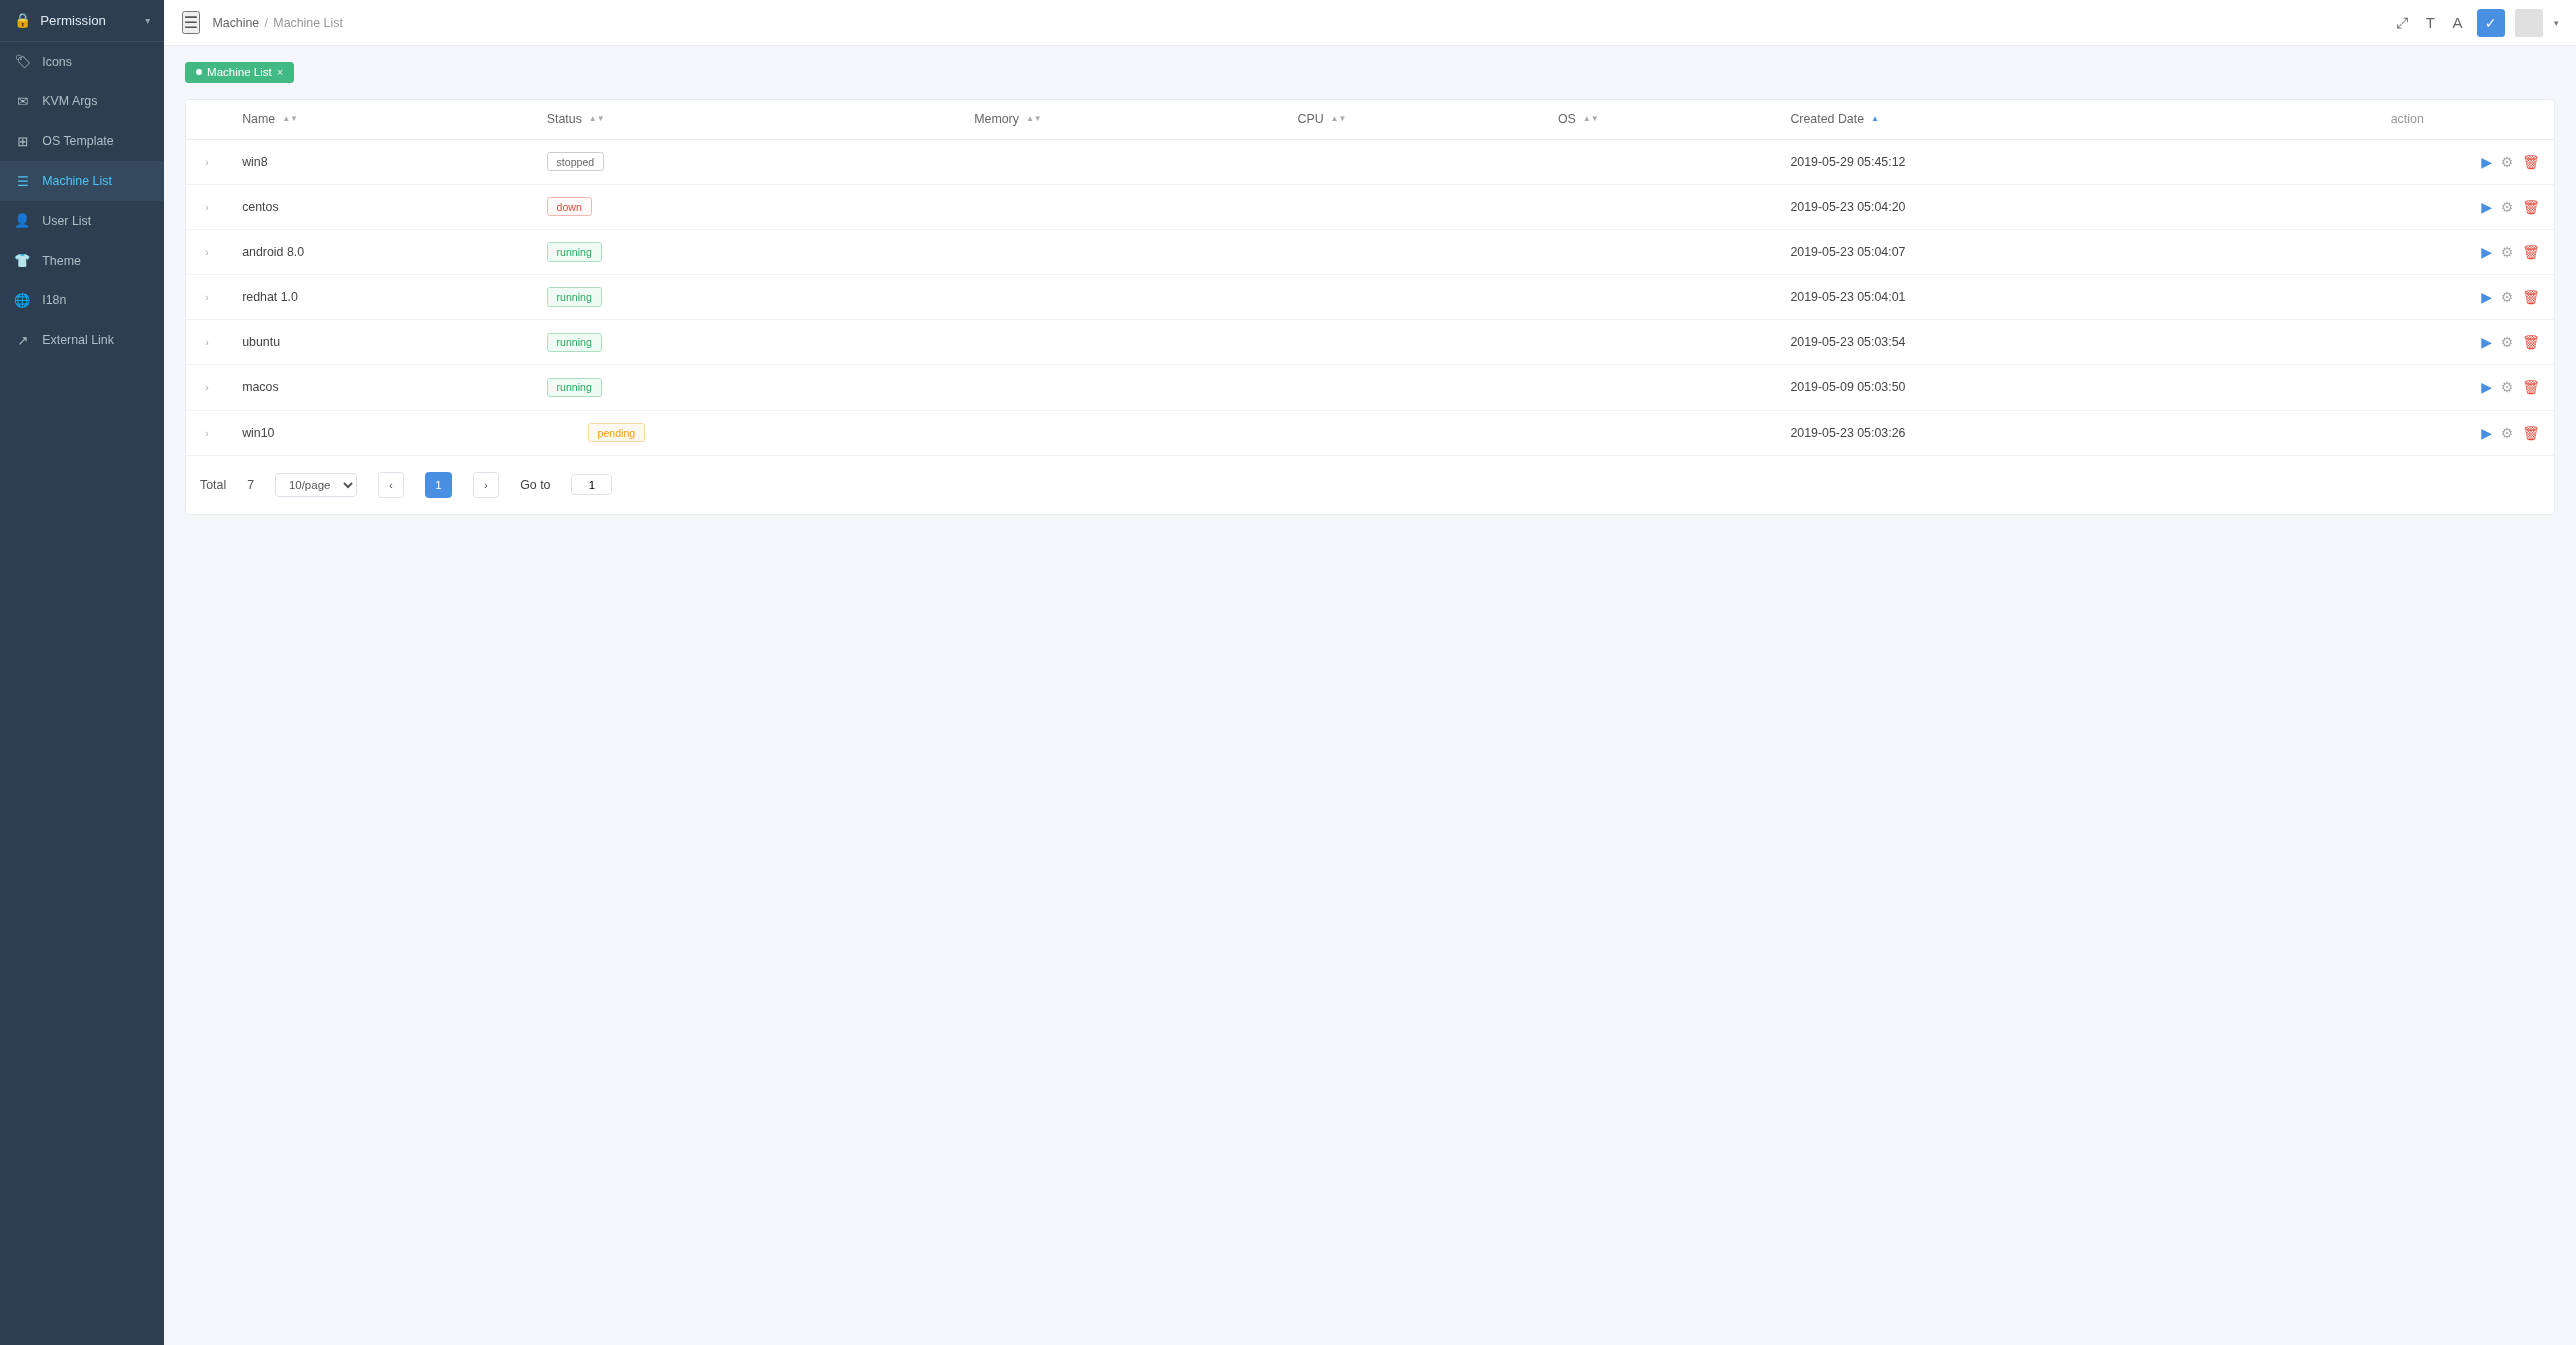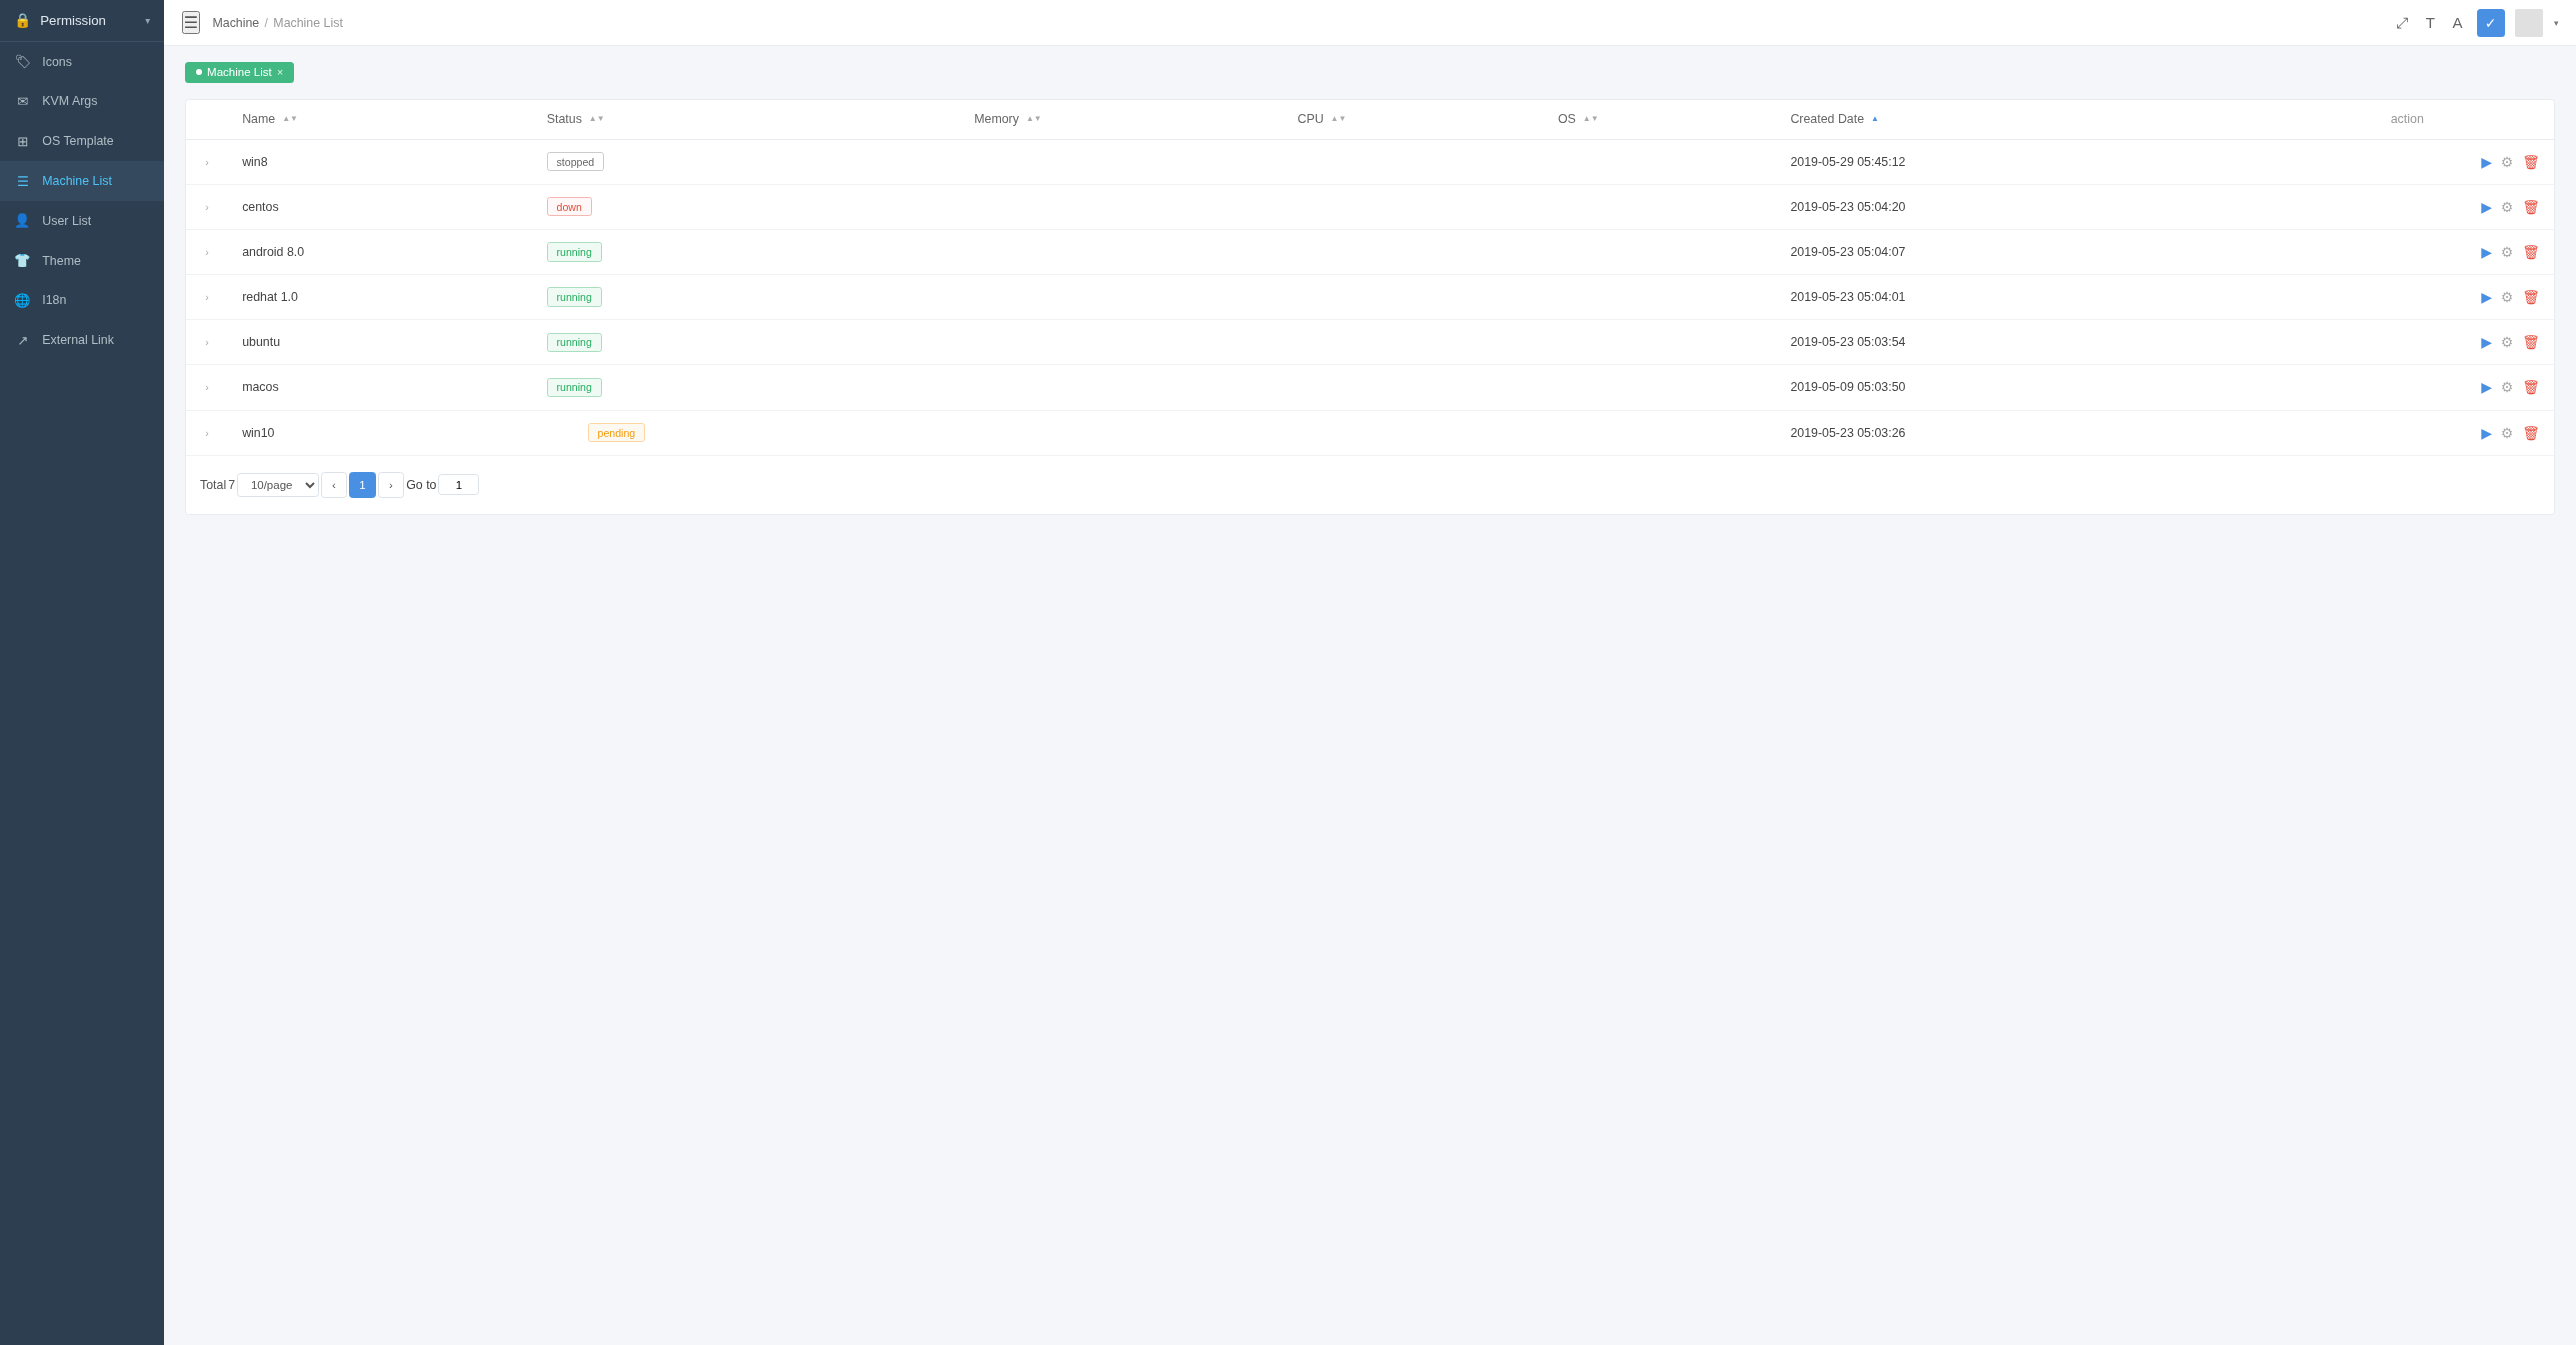--- a/index.html
+++ b/index.html
@@ -253,21 +253,21 @@
       font-size: 14px;
     }
     .action-icon-play { color: #4a90e2; }
     .action-icon-settings { color: #aaa; }
     .action-icon-delete { color: #e74c3c; }
 
     
     .pagination {
       display: flex;
       align-items: center;
-      gap: 2px;
+      gap: 21px;
       padding: 16px 14px;
       font-size: 12.4px;
       color: #555;
     }
     .page-size-select {
       border: 0.9px solid #dde2e8;
       border-radius: 3.5px;
       padding: 4.4px 8.8px;
       font-size: 11.5px;
       color: #555;

